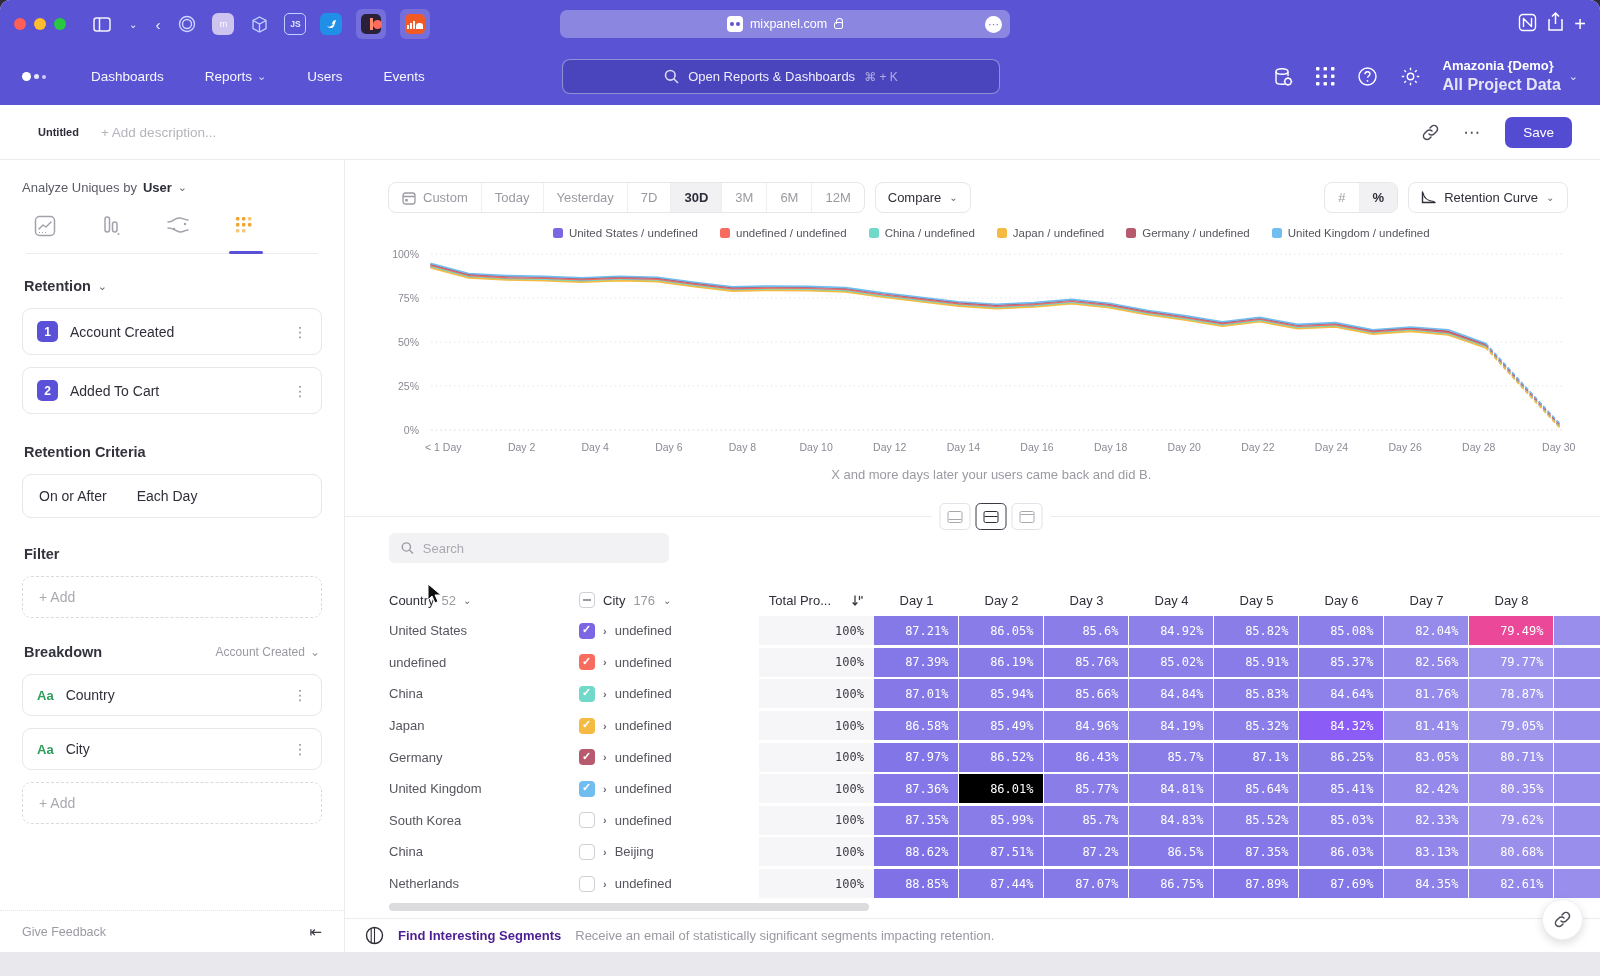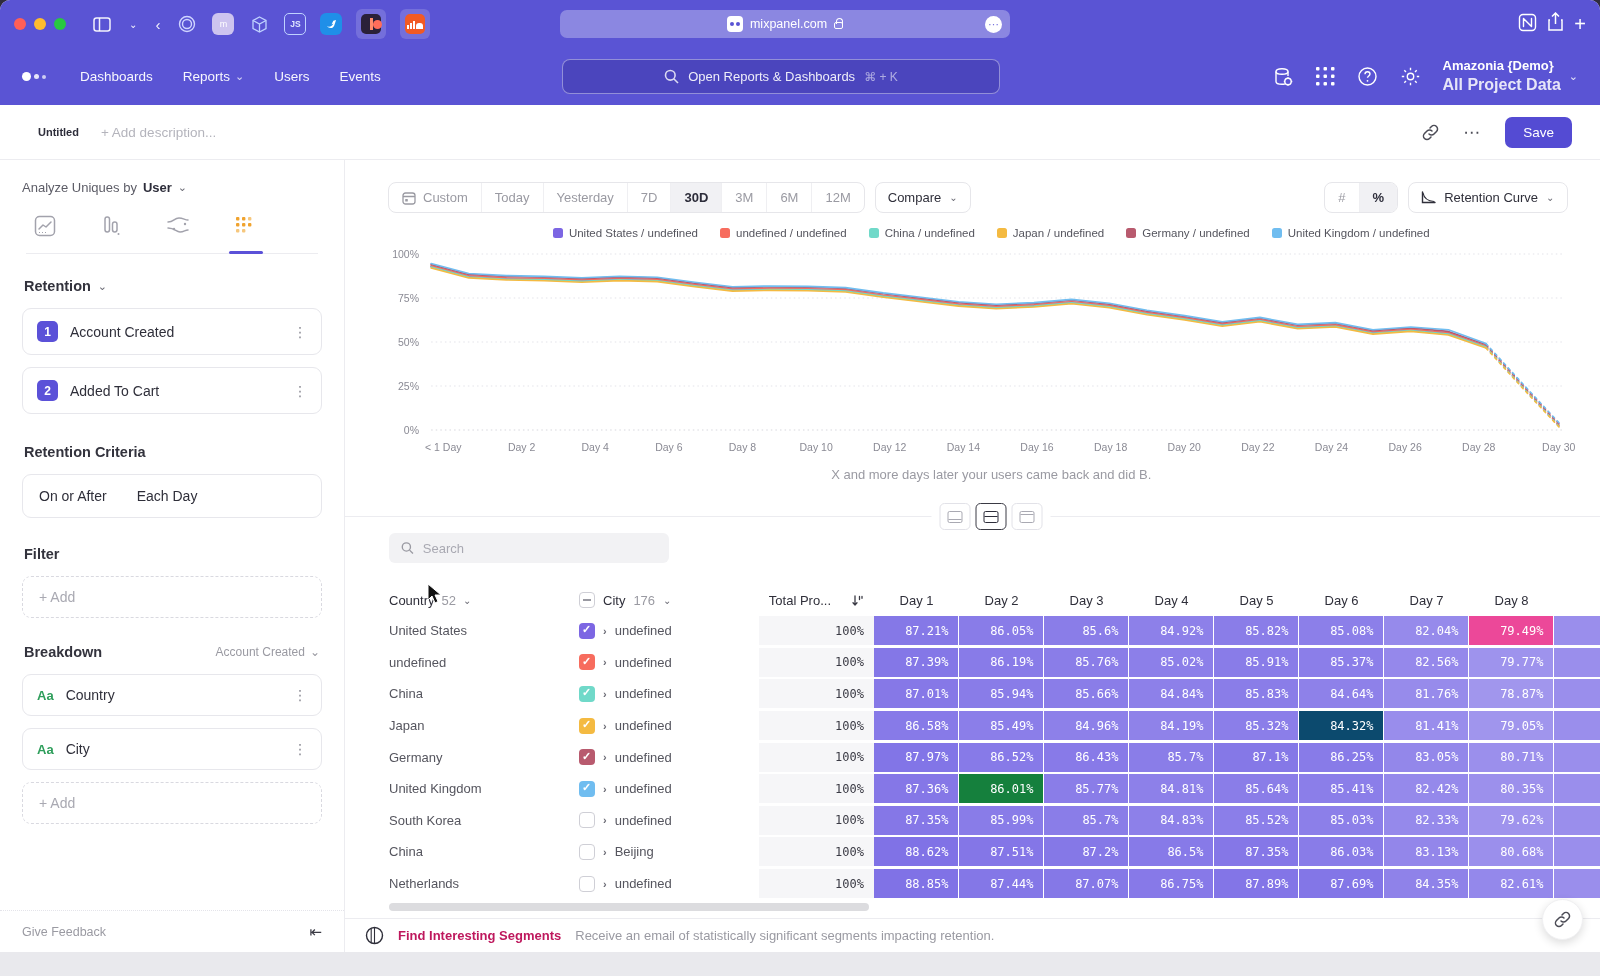--- a/index.html
+++ b/index.html
@@ -16,21 +16,21 @@
   .fav.tile { width:30px; height:30px; background:rgba(255,255,255,.16); }
   .addrbar { position:absolute; left:560px; width:450px; height:28px; top:10px; background:rgba(255,255,255,.30); border-radius:7px; display:flex; align-items:center; justify-content:center; gap:7px; color:#fff; font-size:12.5px; }
   .addr-fav { width:16px; height:16px; background:#fff; border-radius:4px; display:flex; align-items:center; justify-content:center; gap:1.5px; }
   .addr-fav i { width:4px; height:4px; border-radius:50%; background:#5a54d4; }
   .lock { width:9px; height:7px; border:1.4px solid #fff; border-radius:2px; position:relative; margin-top:3px; }
   .lock::before { content:""; position:absolute; top:-5px; left:1px; width:5px; height:5px; border:1.4px solid #fff; border-bottom:none; border-radius:4px 4px 0 0; }
   .addr-more { position:absolute; right:8px; width:17px; height:17px; background:#fff; border-radius:50%; color:#7a74dd; font-size:11px; display:flex; align-items:center; justify-content:center; }
   .chrome-right { margin-left:auto; display:flex; align-items:center; gap:10px; color:#fff; }
 
   
-  .nav { height:57px; background:#5a54d4; display:flex; align-items:center; padding:0 22px; position:relative; }
+  .nav { height:57px; background:#5a54d4; display:flex; align-items:center; padding:0 22px; position:relative;gap:11px; }
   .mx-logo { display:flex; align-items:center; gap:3px; margin-right:34px; }
   .mx-logo i { border-radius:50%; background:#fff; }
   .nav-link { color:rgba(255,255,255,.95); font-size:13.5px; margin-right:30px; display:flex; align-items:center; gap:5px; cursor:default; }
   .nav-link .chev { font-size:11px; opacity:.8; }
   .nav-search { position:absolute; left:562px; top:11px; width:438px; height:35px; background:rgba(30,25,120,.25); border:1px solid rgba(255,255,255,.4); border-radius:8px; display:flex; align-items:center; justify-content:center; gap:9px; color:rgba(255,255,255,.9); font-size:13px; }
   .nav-search .shortcut { color:rgba(255,255,255,.55); font-size:12px; }
   .nav-right { margin-left:auto; display:flex; align-items:center; gap:22px; }
   .nav-right svg { display:block; }
   .project { color:#fff; text-align:left; line-height:1.25; display:flex; align-items:center; gap:8px; }
   .project b { font-size:13px; display:block; }
@@ -124,21 +124,21 @@
   .trow { display:flex; align-items:center; height:31.6px; }
   .trow .name { font-size:13px; color:#55555e; }
   .chevR { color:#6a6a74; font-size:11px; font-weight:700; }
   .cell-total { width:115px; height:29px; background:#f6f6f8; display:flex; align-items:center; justify-content:flex-end; padding-right:10px; font-family:"DejaVu Sans Mono", monospace; font-size:12px; color:#3a3a44; flex-shrink:0; }
   .daycell { width:83.5px; height:29px; margin-right:1.5px; flex-shrink:0; display:flex; align-items:center; justify-content:flex-end; padding-right:9px; color:#fff; font-family:"DejaVu Sans Mono", monospace; font-size:12px; }
   .daycell.sliver { flex:1; margin-right:0; }
   .hscroll { position:absolute; left:44px; top:386px; width:480px; height:8px; border-radius:4px; background:#dcdcdf; }
 
   
   .appfoot { height:34px; border-top:1px solid #ececf0; display:flex; align-items:center; gap:14px; padding:0 20px; }
-  .foot-title { font-size:13px; font-weight:700; color:#be185d; }
+  .foot-title { font-size:13px; font-weight:700; color:#4c1d95; }
   .foot-desc { font-size:13px; color:#9a9aa2; }
   .fab { position:absolute; right:55px; bottom:12px; width:41px; height:41px; border-radius:50%; background:#fff; border:1px solid #f0f0f2; box-shadow:0 3px 10px rgba(0,0,0,.14); display:flex; align-items:center; justify-content:center; color:#4c4c56; }
 
   .cursor { position:absolute; left:427px; top:583px; z-index:50; pointer-events:none; }
 </style>
 </head>
 <body>
 
 <div class="window">
 
@@ -664,21 +664,21 @@
       <span class="chevR">›</span>
       <span class="name">undefined</span>
               </div>
     <div class="cell-total">100%</div>
     <div class="col-days">
                 <div class="daycell" style="background:rgb(135,122,232)">86.58%</div>
                 <div class="daycell" style="background:rgb(139,126,233)">85.49%</div>
                 <div class="daycell" style="background:rgb(141,128,233)">84.96%</div>
                 <div class="daycell" style="background:rgb(143,130,233)">84.19%</div>
                 <div class="daycell" style="background:rgb(139,126,233)">85.32%</div>
-                <div class="daycell" style="background:#0c4a6e">84.32%</div>
+                <div class="daycell" style="background:#8b5cf6">84.32%</div>
                 <div class="daycell" style="background:rgb(153,141,236)">81.41%</div>
                 <div class="daycell" style="background:rgb(160,149,237)">79.05%</div>
                 <div class="daycell sliver" style="background:rgb(154,142,236)"></div>
               </div>
             </div>
             <div class="trow">
     <div class="col-country">
                 <span class="name">Germany</span>
               </div>
     <div class="col-city">
@@ -704,21 +704,21 @@
                 <span class="name">United Kingdom</span>
               </div>
     <div class="col-city">
                 <span class="cbx checked" style="background:#70bdf0"></span>
       <span class="chevR">›</span>
       <span class="name">undefined</span>
               </div>
     <div class="cell-total">100%</div>
     <div class="col-days">
                 <div class="daycell" style="background:rgb(133,119,231)">87.36%</div>
-                <div class="daycell" style="background:#15803d">86.01%</div>
+                <div class="daycell" style="background:#000000">86.01%</div>
                 <div class="daycell" style="background:rgb(138,125,232)">85.77%</div>
                 <div class="daycell" style="background:rgb(141,128,233)">84.81%</div>
                 <div class="daycell" style="background:rgb(138,125,232)">85.64%</div>
                 <div class="daycell" style="background:rgb(139,126,233)">85.41%</div>
                 <div class="daycell" style="background:rgb(149,137,235)">82.42%</div>
                 <div class="daycell" style="background:rgb(156,144,236)">80.35%</div>
                 <div class="daycell sliver" style="background:rgb(154,142,236)"></div>
               </div>
             </div>
             <div class="trow">

